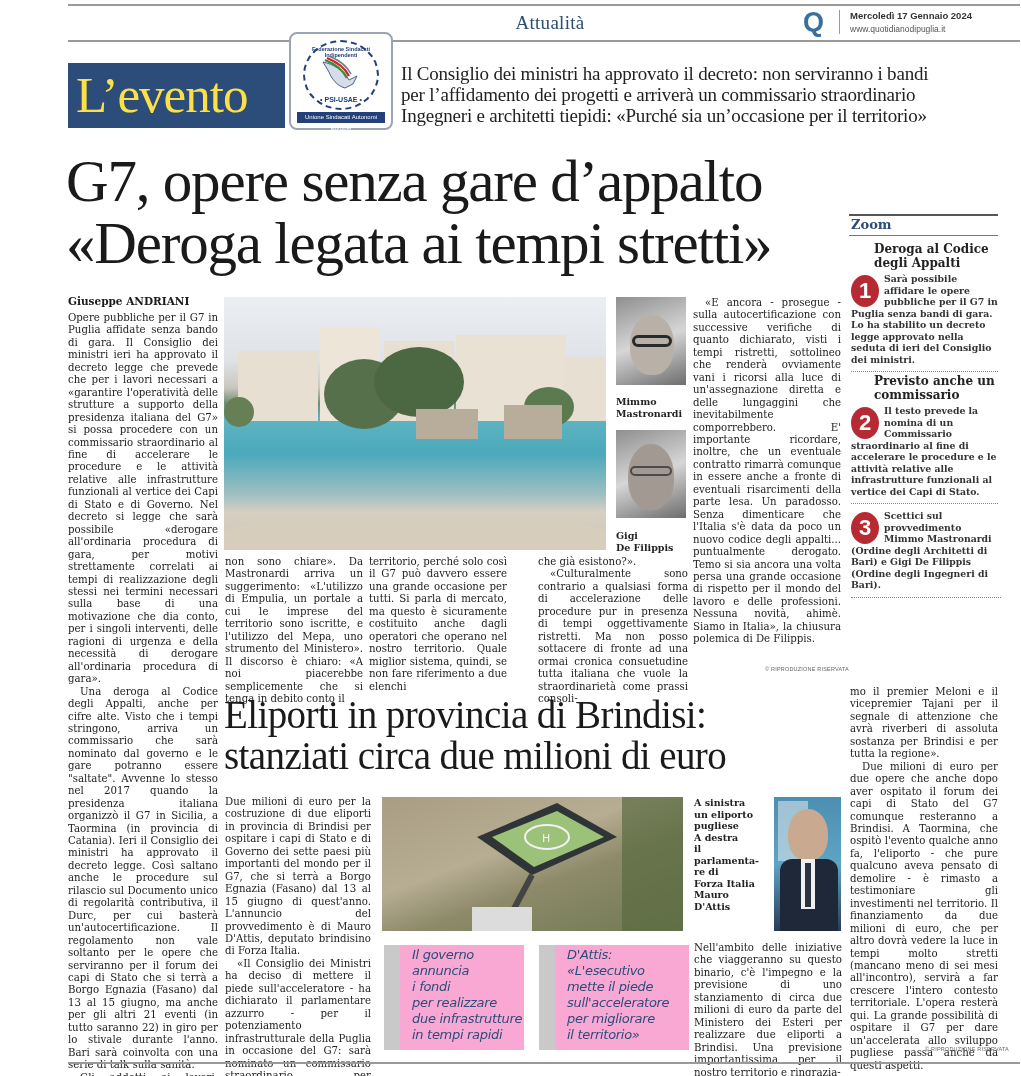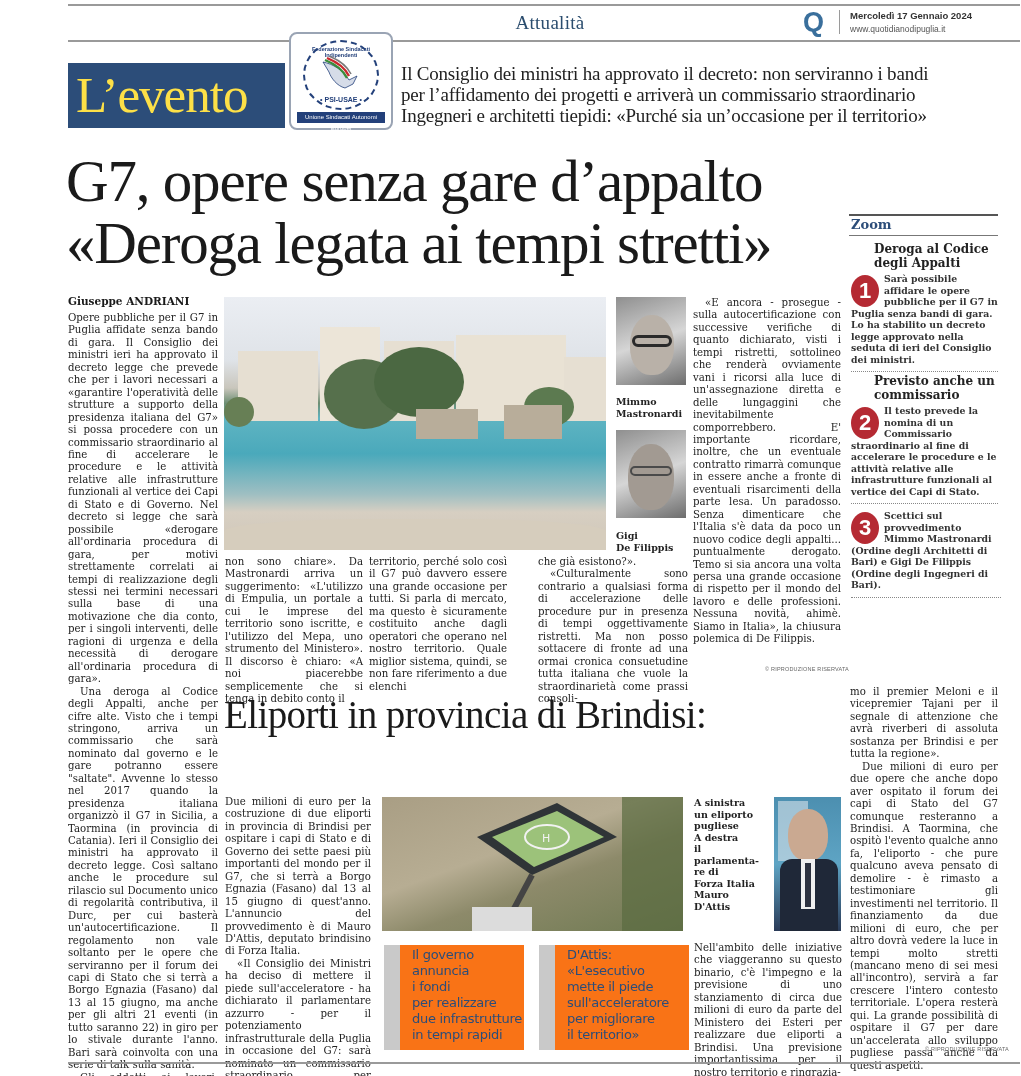--- a/index.html
+++ b/index.html
@@ -51,21 +51,21 @@
   .dot-rule { height: 0; border-top: 1px dotted #888; }
 
   .copyright { font-family: "Liberation Sans", sans-serif; font-size: 5.5px; color: #666; letter-spacing: 0.2px; }
 
   .h2 { left: 224px; top: 694px; width: 620px; font-family: "Liberation Serif", serif; font-size: 39px; line-height: 41px; color: #1a1a1a; letter-spacing: -0.6px; }
   .h2 div { white-space: nowrap; }
 
   .photo-heli { left: 382px; top: 797px; width: 301px; height: 134px; overflow: hidden; background: linear-gradient(160deg, #a99e84 0%, #b7ad93 40%, #8d8a6a 60%, #6f7a52 100%); }
   .photo-dattis { left: 774px; top: 797px; width: 67px; height: 134px; overflow: hidden; background: linear-gradient(180deg, #4c8fb0 0%, #5ea4c4 50%, #2a3b58 100%); }
 
-  .quote-box { background: #f97316; }
+  .quote-box { background: #f9a8d4; font-style: italic; }
   .quote-bar { position: absolute; left: 0; top: 0; width: 16px; height: 100%; background: #c9c9c9; }
   .quote-text { position: absolute; left: 28px; top: 2px; font-family: "DejaVu Sans", sans-serif; font-size: 13px; line-height: 16px; color: #2c4d79; letter-spacing: -0.3px; }
   .quote-text div { white-space: nowrap; }
 
   .caption-heli { font-family: "DejaVu Serif", serif; font-weight: bold; font-size: 9.5px; line-height: 11.5px; color: #222; }
 
   .rule-bottom { left: 68px; top: 1062px; width: 952px; height: 2px; background: #9a9a9a; }
 </style>
 </head>
 <body>
@@ -186,20 +186,21 @@
 <div class="abs" style="left:851px;top:507px;width:150px;">
   <div class="zoom-t" style="margin-top:3px;">
     <span class="num">3</span>
     <span>Scettici sul provvedimento Mimmo Mastronardi (Ordine degli Architetti di Bari) e Gigi De Filippis (Ordine degli Ingegneri di Bari).</span>
   </div>
   <div class="dot-rule" style="margin-top:6px;clear:both;"></div>
 </div>
 
 <div class="abs h2">
   <div>Eliporti in provincia di Brindisi:</div>
+  <div>stanziati circa due milioni di euro</div>
 </div>
 
 <div class="abs body-col" style="left:225px;top:796px;width:146px;">
   <p class="noind">Due milioni di euro per la costruzione di due eliporti in provincia di Brindisi per ospitare i capi di Stato e di Governo dei sette paesi più importanti del mondo per il G7, che si terrà a Borgo Egnazia (Fasano) dal 13 al 15 giugno di quest'anno. L'annuncio del provvedimento è di Mauro D'Attis, deputato brindisino di Forza Italia.</p>
   <p>«Il Consiglio dei Ministri ha deciso di mettere il piede sull'acceleratore - ha dichiarato il parlamentare azzurro - per il potenziamento infrastrutturale della Puglia in occasione del G7: sarà nominato un commissario straordinario per velocizzare e garantire la realizzazione degli interventi necessari.</p>
 </div>
 
 <div class="abs photo-heli">
   <svg width="301" height="134" viewBox="0 0 301 134">
     <polygon points="95,40 175,6 235,40 150,78" fill="#2f3437"></polygon>

